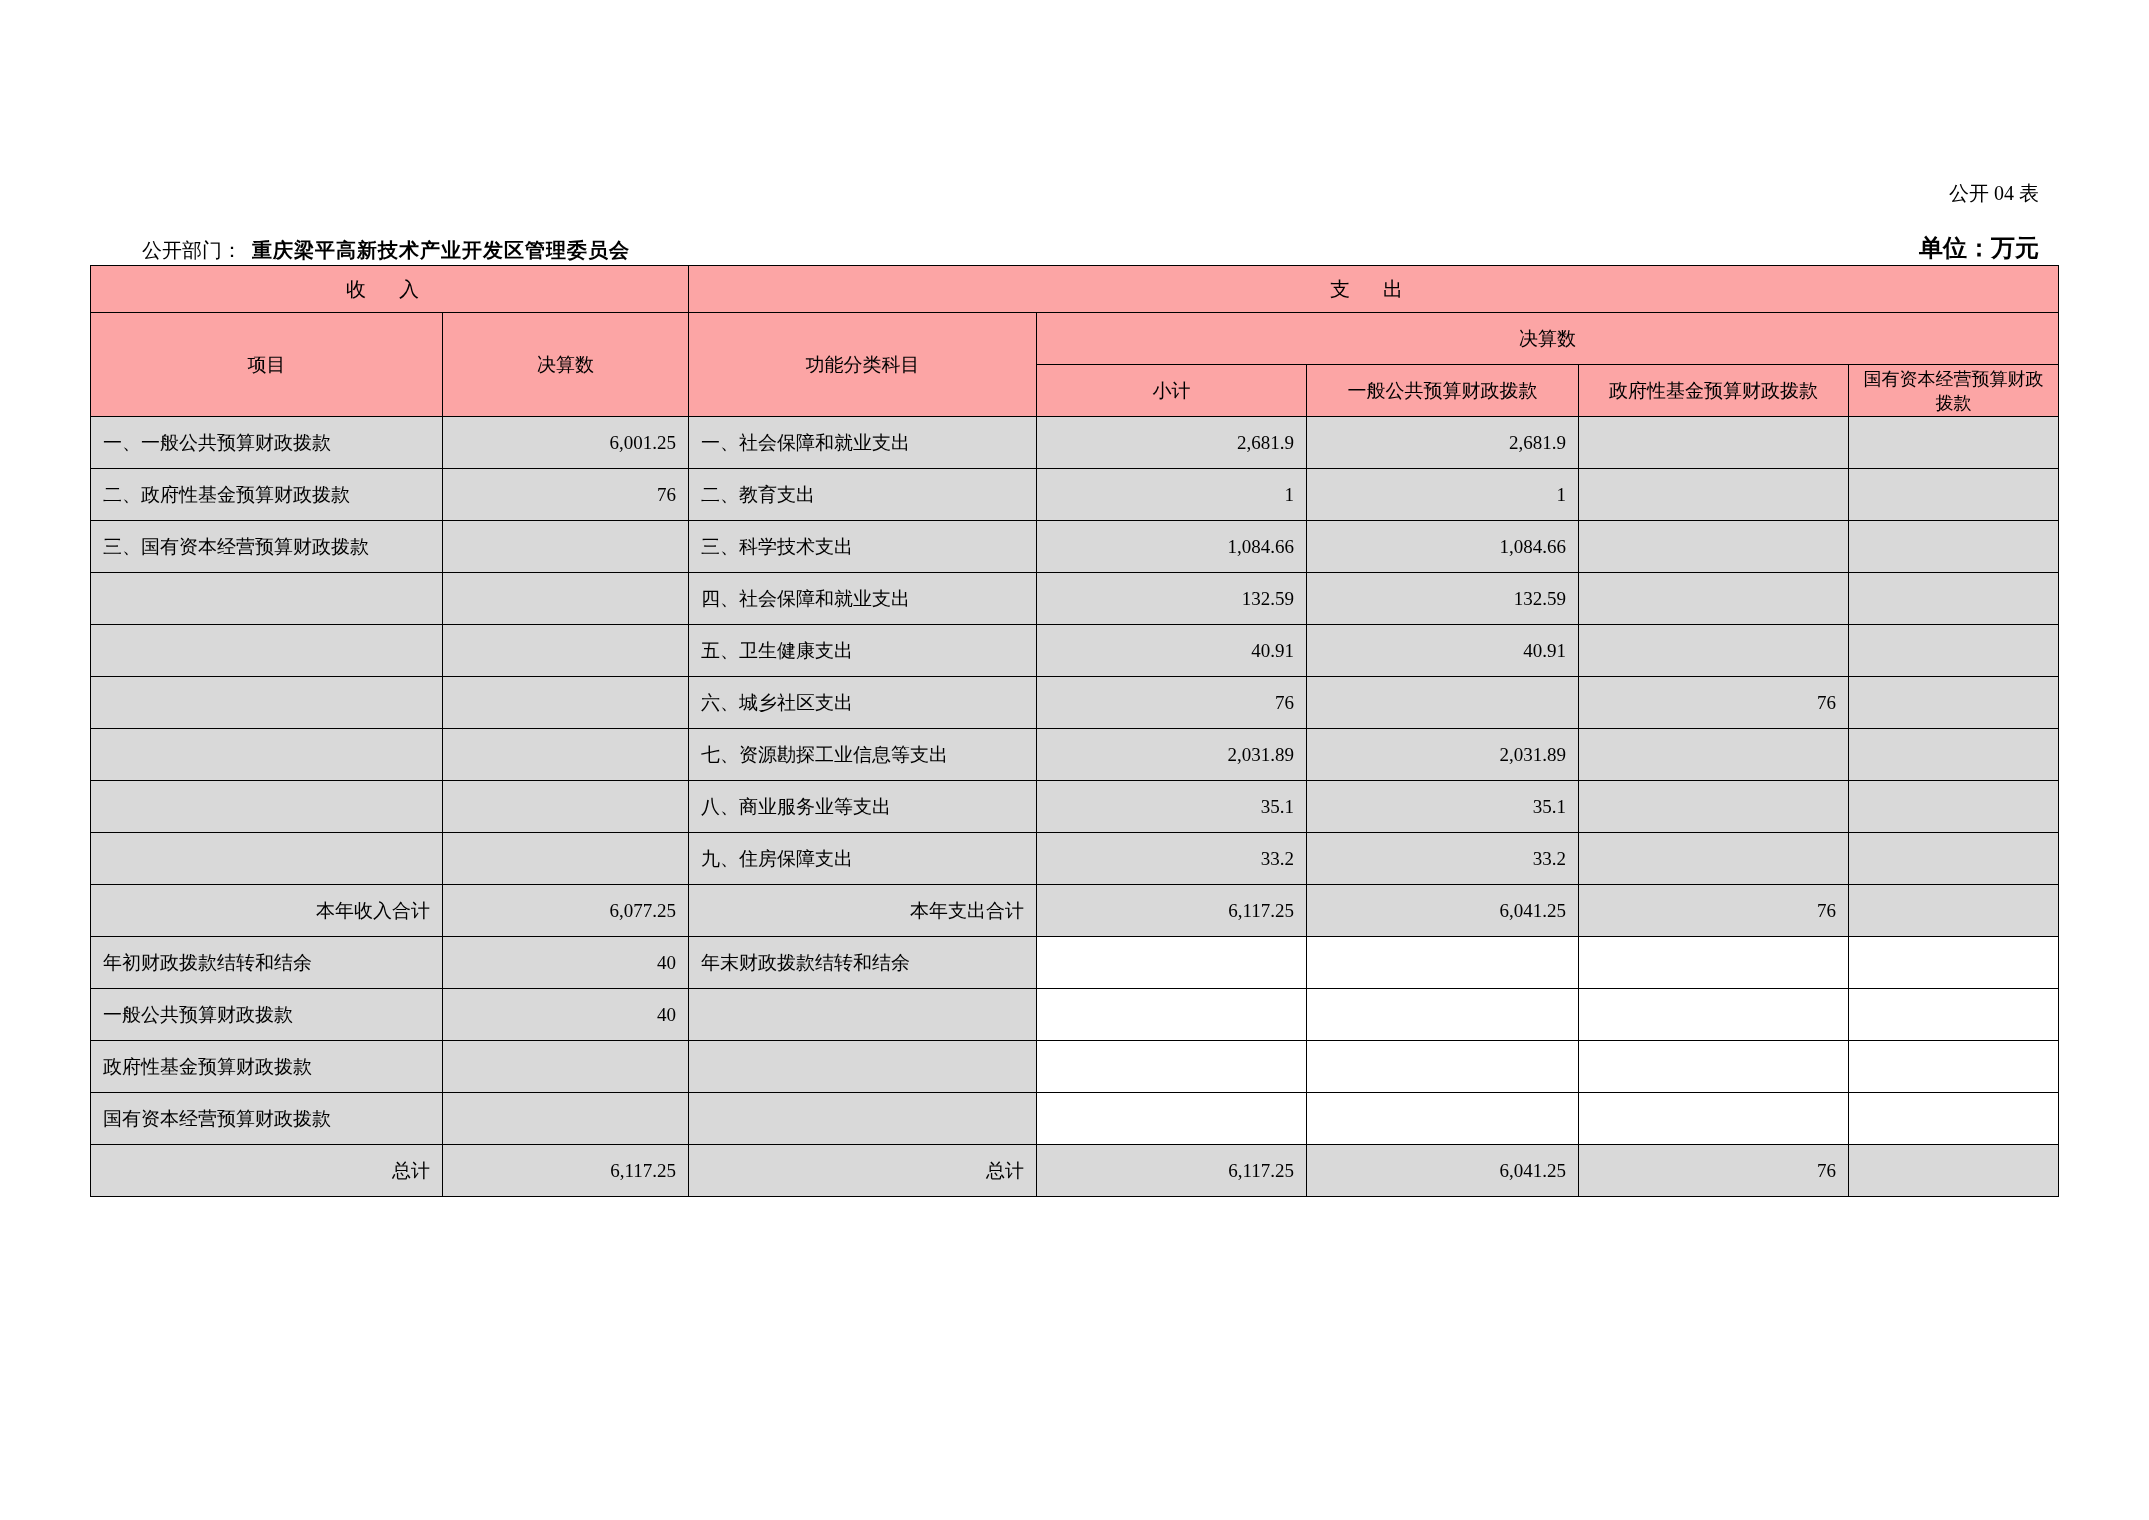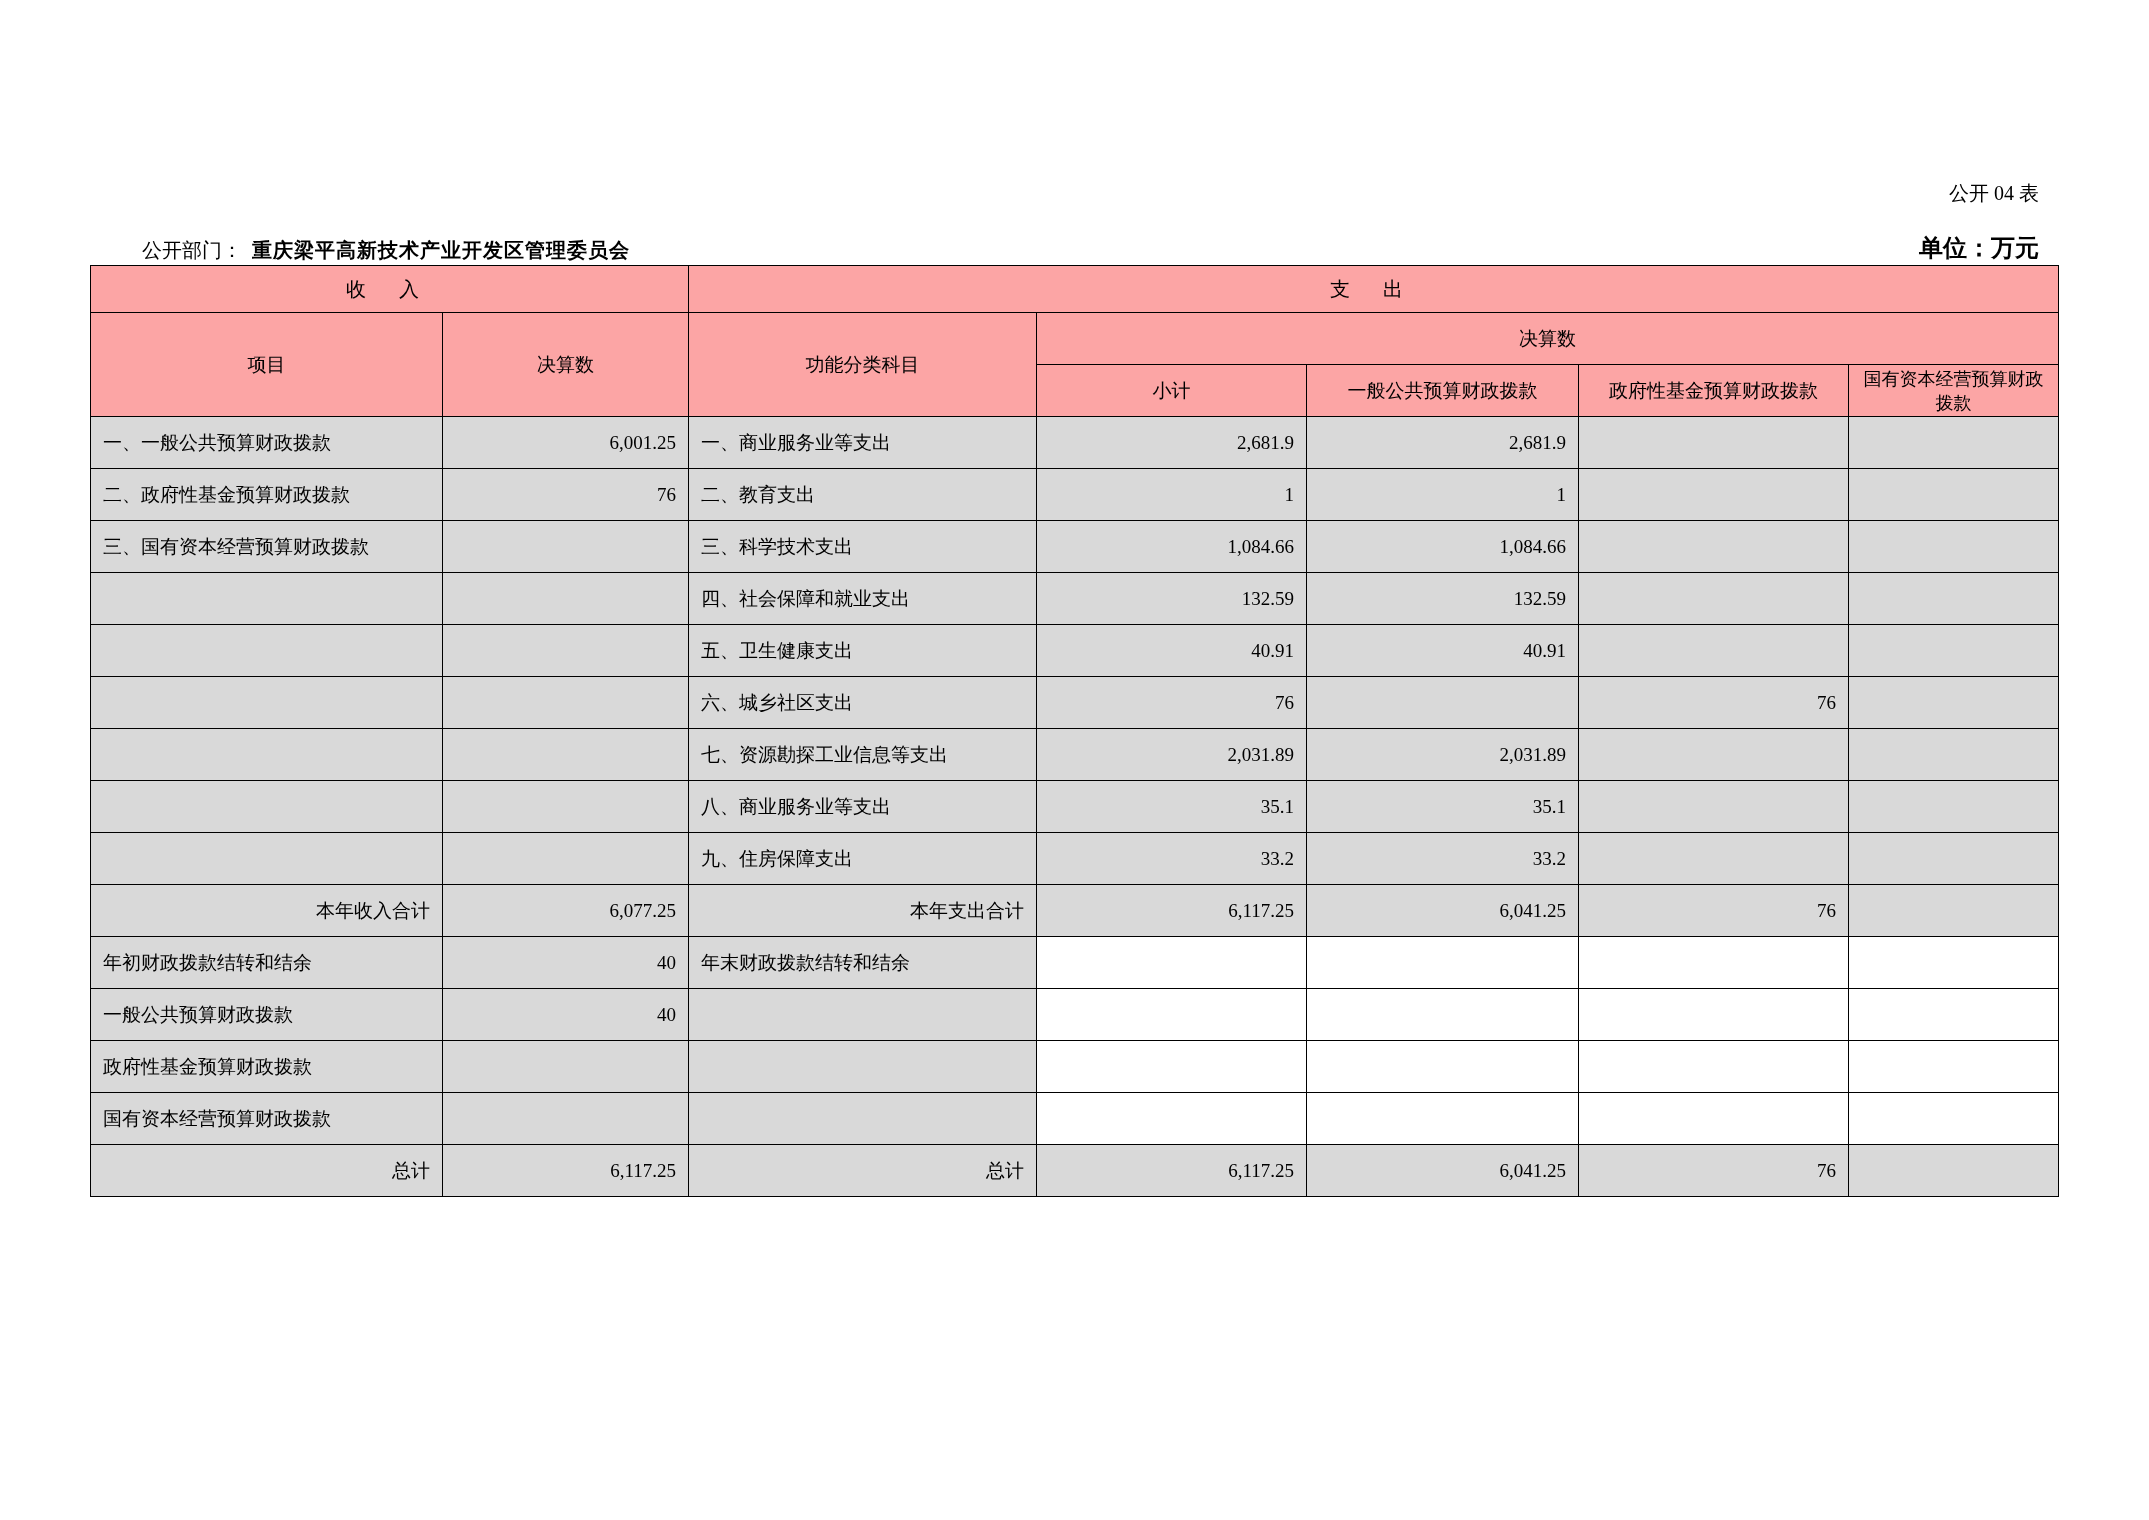--- a/index.html
+++ b/index.html
@@ -144,21 +144,21 @@
         <th class="hdr">小计</th>
         <th class="hdr b">一般公共预算财政拨款</th>
         <th class="hdr b">政府性基金预算财政拨款</th>
         <th class="hdr b small">国有资本经营预算财政拨款</th>
       </tr>
     </thead>
     <tbody>
       <tr>
         <td class="shade l indent1">一、一般公共预算财政拨款</td>
         <td class="shade r">6,001.25</td>
-        <td class="shade l indent1">一、商业服务业等支出</td>
+        <td class="shade l indent1">一、社会保障和就业支出</td>
         <td class="shade r">2,681.9</td>
         <td class="shade r">2,681.9</td>
         <td class="shade r"></td>
         <td class="shade r"></td>
       </tr>
       <tr>
         <td class="shade l indent1">二、政府性基金预算财政拨款</td>
         <td class="shade r">76</td>
         <td class="shade l indent1">二、教育支出</td>
         <td class="shade r">1</td>

